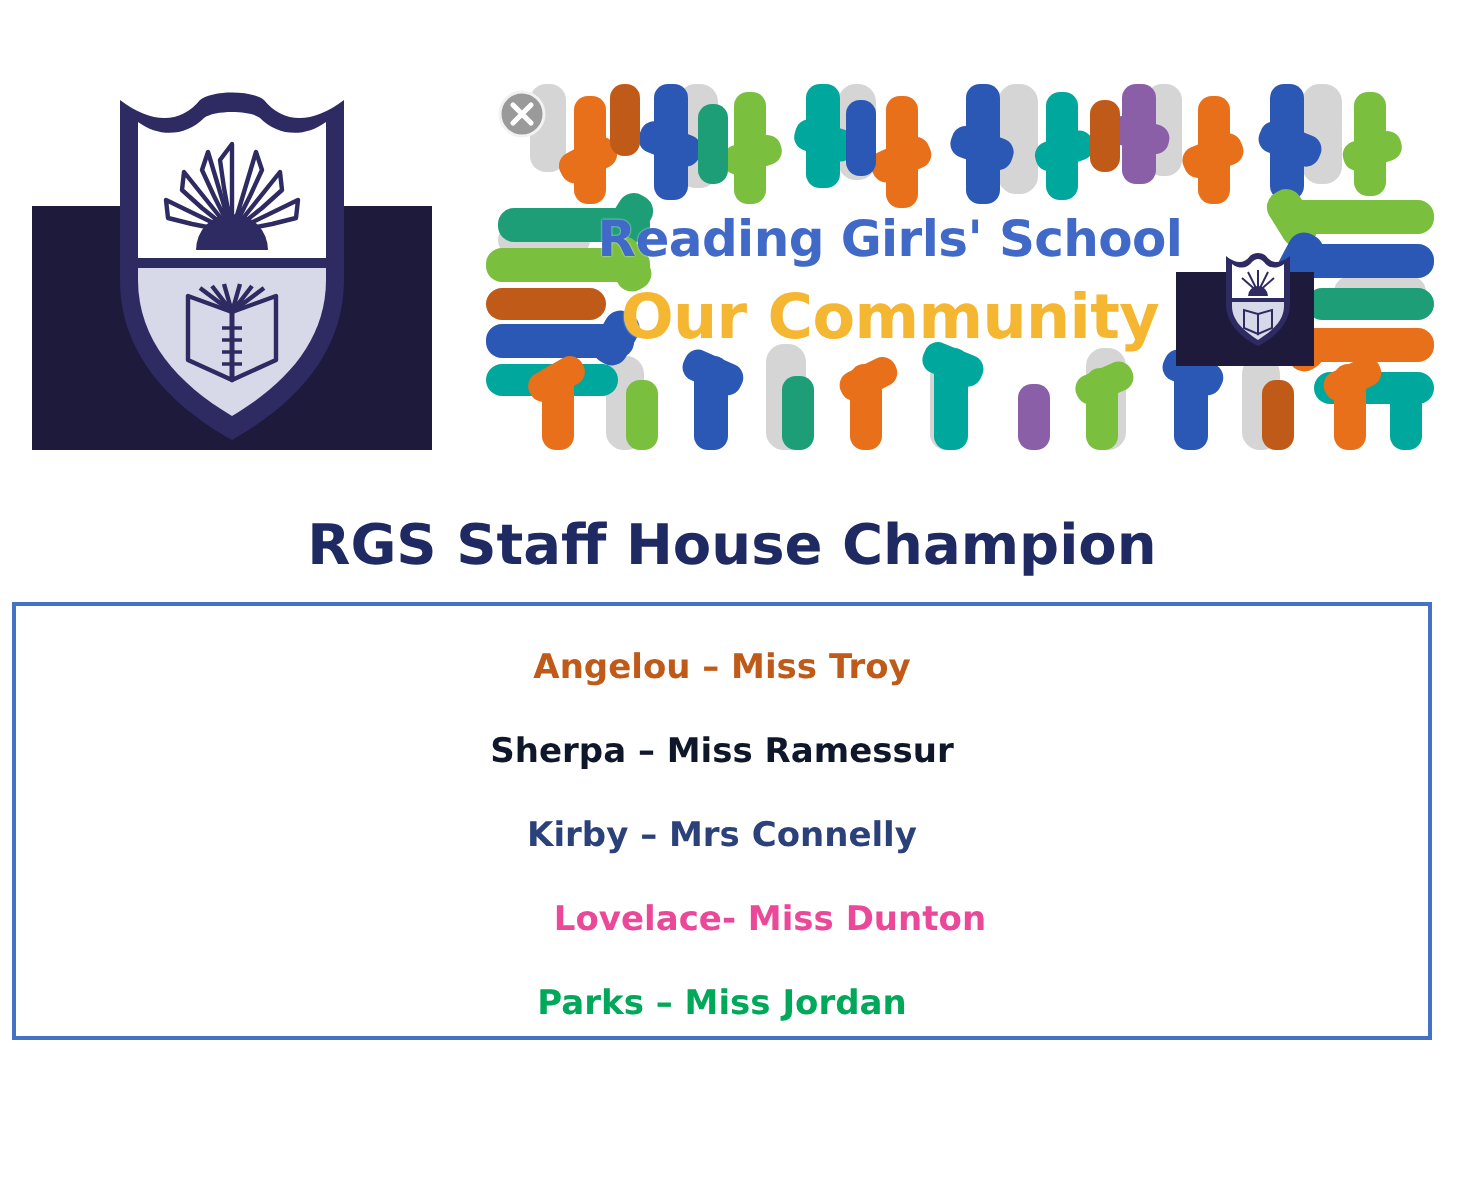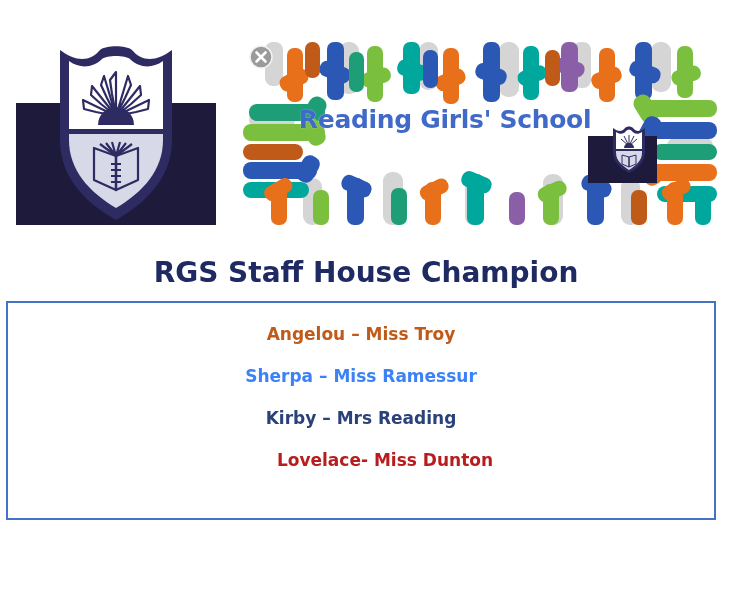--- a/index.html
+++ b/index.html
@@ -378,30 +378,32 @@
           <path d="M17 20 L25 13"></path>
       </g>
       <path d="M12 22 A5 5 0 0 1 22 22 Z" fill="#2e2b62"></path>
       <g fill="none" stroke="#2e2b62" stroke-width="1">
         <path d="M10 29 L10 38 L17 41 L17 31 Z"></path>
           <path d="M24 29 L24 38 L17 41 L17 31 Z"></path>
       </g>
     </svg>
 
     <div class="banner-title-1" style="color: rgb(65, 105, 200);">Reading Girls' School</div>
+    <div class="banner-title-2" style="color: rgb(245, 183, 49);">Our Community</div>
 
     <svg class="close-badge" viewBox="0 0 24 24">
       <circle cx="12" cy="12" r="11" fill="#9a9a9a" stroke="#f2f2f2" stroke-width="1.5"></circle>
       <path d="M7.5 7.5 L16.5 16.5 M16.5 7.5 L7.5 16.5" stroke="#ffffff" stroke-width="2.6" stroke-linecap="round"></path>
     </svg>
   </div>
 </div>
 
 <div class="page-title" style="color: rgb(31, 42, 99);">RGS Staff House Champion</div>
 
 <div class="champion-box" style="border-color: rgb(68, 114, 196);">
   <div class="champion-list">
     <div class="champion-row" style="color: rgb(192, 90, 24);"><span>Angelou – Miss Troy</span></div>
-    <div class="champion-row" style="color: #3b82f6;"><span>Sherpa – Miss Ramessur</span></div>
-    <div class="champion-row" style="color: rgb(43, 65, 121);"><span>Kirby – Mrs Reading</span></div>
-    <div class="champion-row" style="color: #b91c1c; padding-left: 48px;"><span>Lovelace- Miss Dunton</span></div>
+    <div class="champion-row" style="color: #0f172a;"><span>Sherpa – Miss Ramessur</span></div>
+    <div class="champion-row" style="color: rgb(43, 65, 121);"><span>Kirby – Mrs Connelly</span></div>
+    <div class="champion-row" style="color: #ec4899; padding-left: 48px;"><span>Lovelace- Miss Dunton</span></div>
+    <div class="champion-row" style="color: rgb(0, 168, 90);"><span>Parks – Miss Jordan</span></div>
   </div>
 </div>
 
 </body></html>

